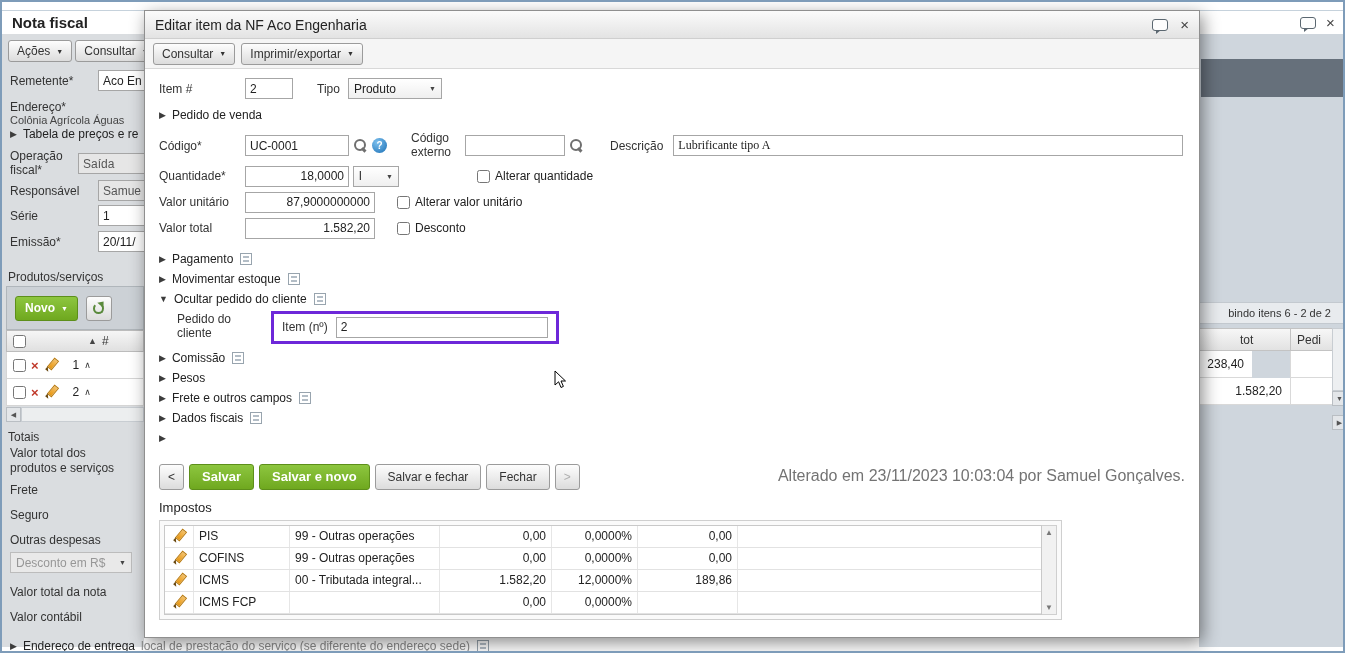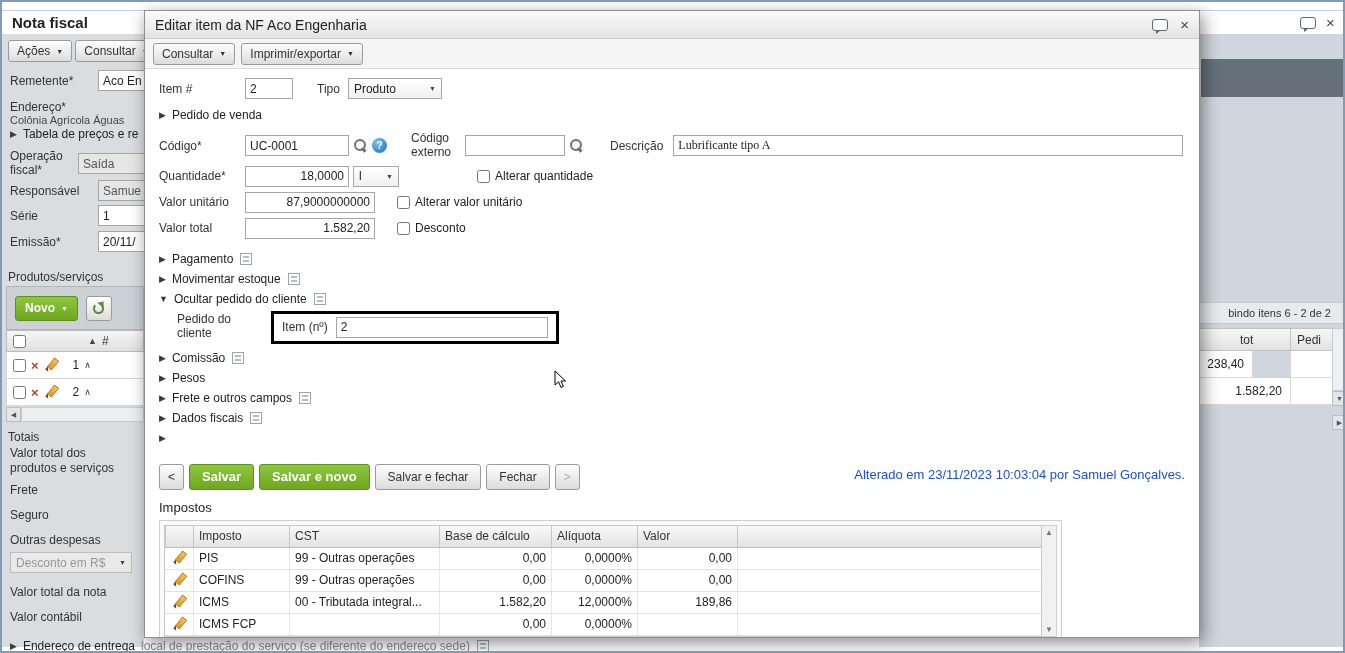--- a/index.html
+++ b/index.html
@@ -51,22 +51,22 @@
   .prow{left:4px;width:138px;height:27px;background:#fff;border:1px solid #d5d5d5;border-top:none;display:flex;align-items:center;gap:5px;padding-left:6px;font-size:12px;color:#222}
   .rp-th{height:23px;background:linear-gradient(#f7f7f7,#e2e2e2);border:1px solid #c3c3c3;border-right:none;display:flex;align-items:center;font-size:12px;color:#333}
   .rp-td{height:27px;border-bottom:1px solid #d9d9d9;border-left:1px solid #d9d9d9;background:#fff;display:flex;align-items:center;font-size:12px;color:#222}
   
   .modal{position:absolute;left:142px;top:8px;width:1056px;height:628px;background:#fff;border:1px solid #8f8f8f;box-shadow:3px 5px 16px rgba(0,0,0,.45);display:flex;flex-direction:column;z-index:10}
   .m-titlebar{height:28px;background:linear-gradient(#fbfbfb,#e3e3e3);border-bottom:1px solid #cfcfcf;display:flex;align-items:center;padding:0 10px;flex:0 0 28px}
   .m-title{font-size:14px;color:#222}
   .m-controls{margin-left:auto;display:flex;align-items:center;gap:12px}
   .m-menubar{height:30px;background:#f5f5f5;border-bottom:1px solid #d8d8d8;display:flex;align-items:center;gap:6px;padding:0 8px;flex:0 0 30px}
   .m-content{flex:1;padding:4px 14px 0;background:#fff;overflow:hidden}
-  .red-box{display:flex;align-items:center;border:3px solid #000000;padding:3px 8px;margin-left:14px}
-  .audit{margin-left:auto;font-size:13px;color:#1d4ed8;align-self:flex-start;padding-top:3px}
+  .red-box{display:flex;align-items:center;border:3px solid #6d28d9;padding:3px 8px;margin-left:14px}
+  .audit{margin-left:auto;font-size:16px;color:#737373;align-self:flex-start;padding-top:3px}
   .tax-panel{display:flex;width:903px;margin-top:5px;border:1px solid #cfcfcf;background:#fafafa;padding:4px}
   .tax-table{flex:1;border:1px solid #c9c9c9;background:#fff}
   .tr{display:flex;height:22px;align-items:stretch;border-bottom:1px solid #e2e2e2;background:#fff;font-size:12px;color:#222}
   .tr.th{background:linear-gradient(#f8f8f8,#e3e3e3);border-bottom:1px solid #bdbdbd;color:#333}
   .td{display:flex;align-items:center;border-left:1px solid #e6e6e6;padding:0 5px;overflow:hidden;white-space:nowrap}
   .tr.th .td{border-left:1px solid #c6c6c6}
   .td:first-child{border-left:none}
   .c-ico{width:28px;flex:0 0 28px;justify-content:center}
   .c-imp{width:96px;flex:0 0 96px}
   .c-cst{width:150px;flex:0 0 150px}
@@ -362,29 +362,20 @@
         <button class="btn nav disbtn">
             <span>&gt;</span>
           </button>
         <span class="audit">Alterado em 23/11/2023 10:03:04 por Samuel Gonçalves.</span>
       </div>
 
       <div class="lbl" style="margin-top:10px;font-size:13px;color:#222">Impostos</div>
 
       <div class="tax-panel">
         <div class="tax-table">
-          <div class="tr th">
-            <span class="td c-ico"></span>
-            <span class="td c-imp">Imposto</span>
-            <span class="td c-cst">CST</span>
-            <span class="td c-base">Base de cálculo</span>
-            <span class="td c-ali">Alíquota</span>
-            <span class="td c-val">Valor</span>
-            <span class="td c-fill"></span>
-          </div>
           <div class="tr gold">
             <span class="td c-ico">
                 <span class="pencil"></span>
               </span>
             <span class="td c-imp">PIS</span>
             <span class="td c-cst">99 - Outras operações</span>
             <span class="td c-base rt">0,00</span>
             <span class="td c-ali rt">0,0000%</span>
             <span class="td c-val rt">0,00</span>
             <span class="td c-fill"></span>

